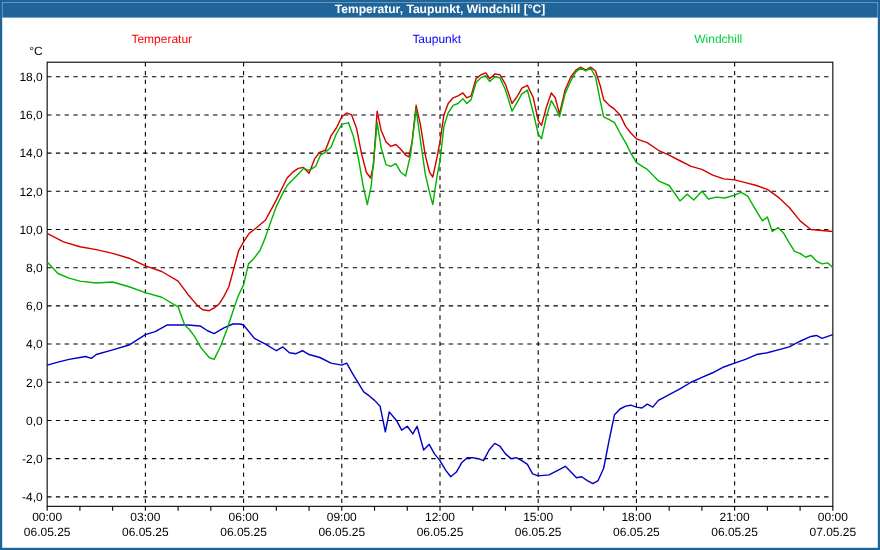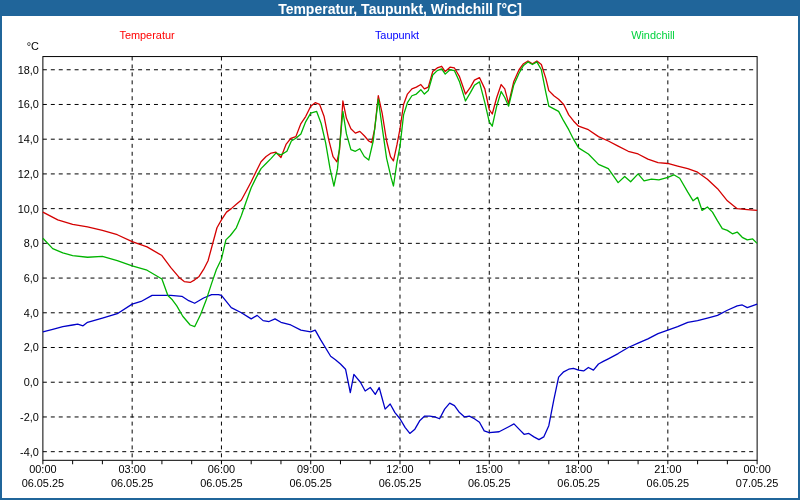--- a/index.html
+++ b/index.html
@@ -4,21 +4,21 @@
 <style>
   html,body{margin:0;padding:0;background:#e8e8e8;}
   .window{
     position:relative;width:800px;height:500px;box-sizing:border-box;
     background:#ffffff;border:2px solid #20659a;overflow:hidden;
     font-family:"Liberation Sans",sans-serif;
   }
   .titlebar{
     position:absolute;top:0;left:0;right:0;height:14px;
     background:#20659a;color:#ffffff;
-    font-size:14px;font-weight:bold;text-align:center;line-height:14px;
+    font-size:11px;font-weight:bold;text-align:center;line-height:14px;
   }
   svg{position:absolute;top:0;left:0;}
   text{font-family:"Liberation Sans",sans-serif;}
 </style>
 </head>
 <body>
 
 <div class="window">
   <svg id="chart" width="796" height="496" viewBox="0 0 800 500">
       <line x1="40" y1="68.3" x2="760" y2="68.3" stroke="#000000" stroke-width="1" stroke-dasharray="4 4"></line>

